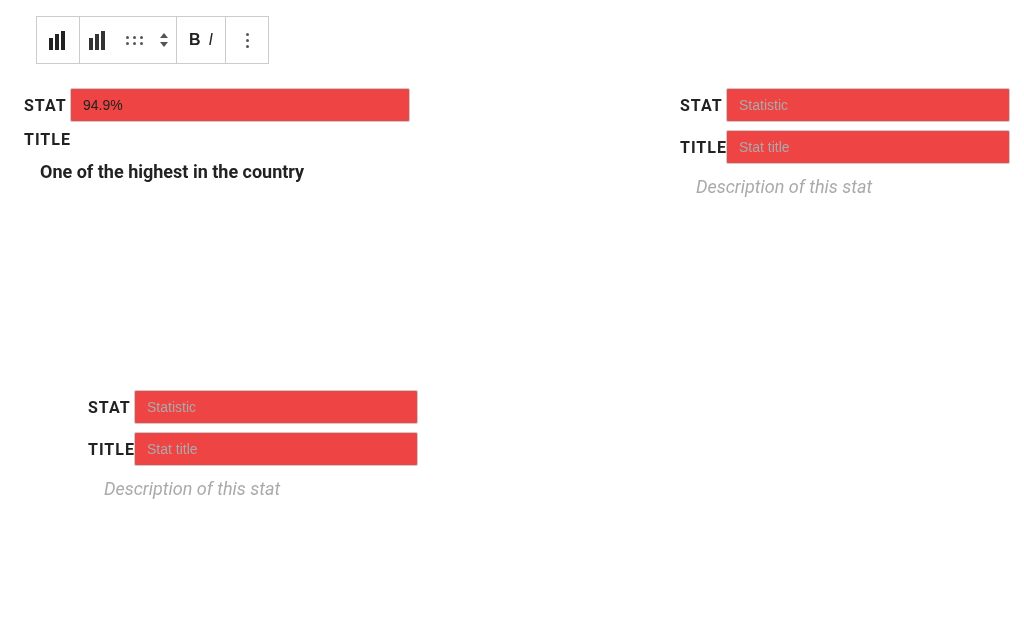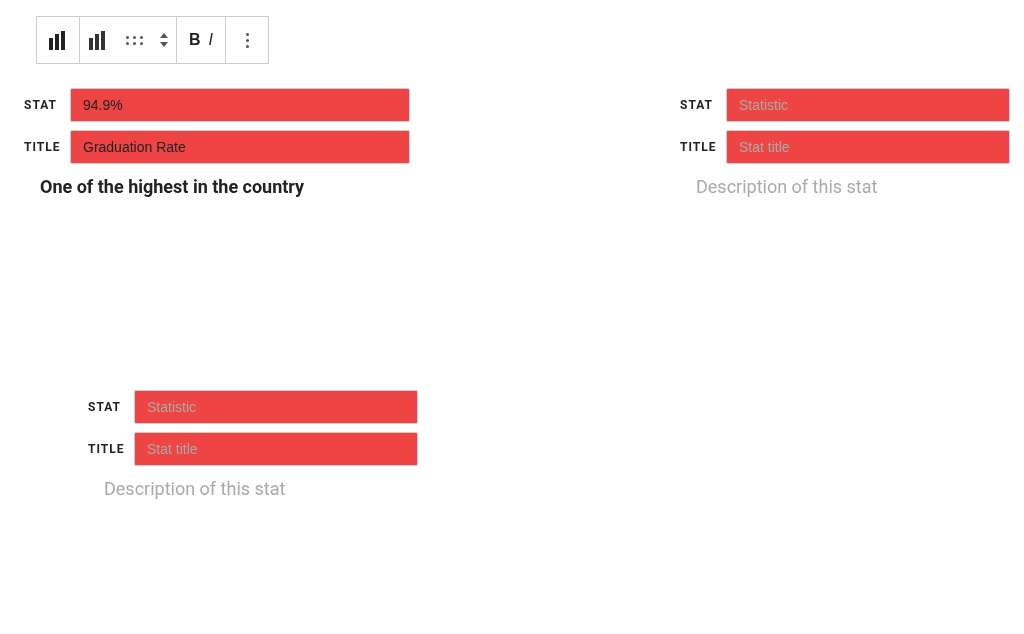--- a/index.html
+++ b/index.html
@@ -98,21 +98,21 @@
     }
 
     .stat-row {
       display: flex;
       align-items: center;
       gap: 10px;
       margin-bottom: 8px;
     }
 
     .stat-label {
-      font-size: 12px;
+      font-size: 16px;
       font-weight: 700;
       letter-spacing: 1px;
       color: #222;
       text-transform: uppercase;
       width: 36px;
       flex-shrink: 0;
     }
 
     .stat-input {
       border: 1.5px solid #ccc;
@@ -140,20 +140,21 @@
       font-size: 18px;
       font-weight: 700;
       color: #222;
       margin-top: 4px;
       margin-left: 16px;
     }
 
     .stat-description.placeholder-text {
       font-weight: 400;
       color: #aaa;
+      font-style: italic;
     }
 
     
     .block-1 {
       top: 88px;
       left: 24px;
     }
 
     
     .block-2 {
@@ -262,21 +263,20 @@
   </button>
 </div>
 
 <div class="stat-block block-1">
   <div class="stat-row">
     <span class="stat-label">STAT</span>
     <input type="text" class="stat-input wide" value="94.9%" style="">
   </div>
   <div class="stat-row">
     <span class="stat-label">TITLE</span>
-    <input type="text" class="stat-input wide" value="Graduation Rate" style="">
   </div>
   <div class="stat-description">One of the highest in the country</div>
 </div>
 
 <div class="stat-block block-2">
   <div class="stat-row">
     <span class="stat-label">STAT</span>
     <input type="text" class="stat-input medium" placeholder="Statistic" style="">
   </div>
   <div class="stat-row">

